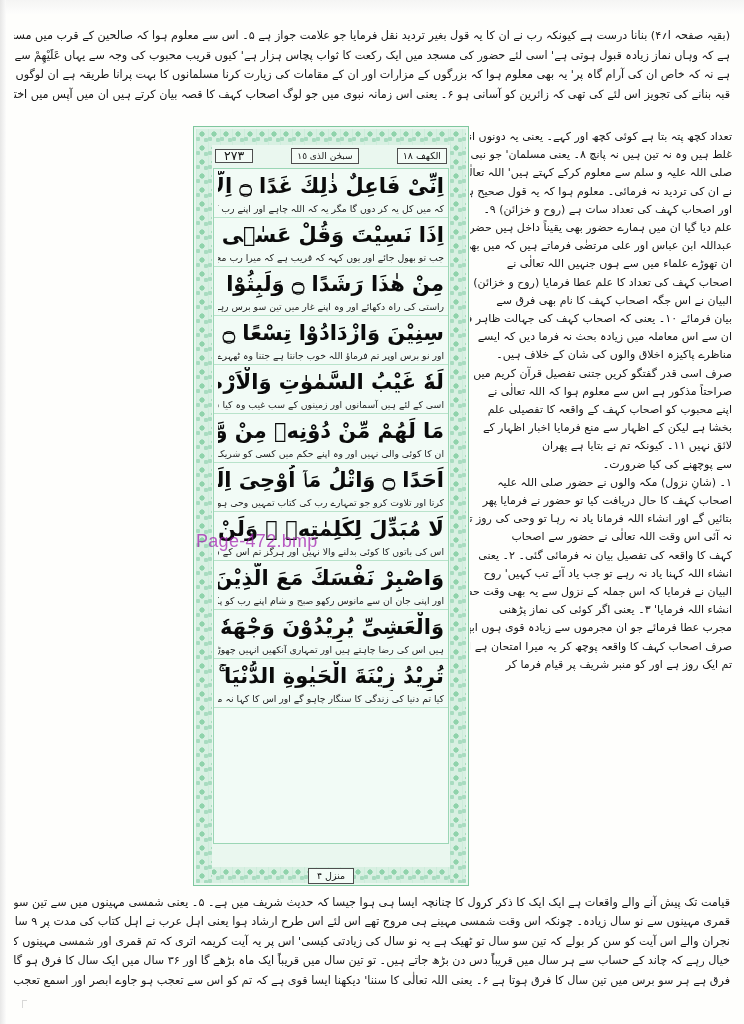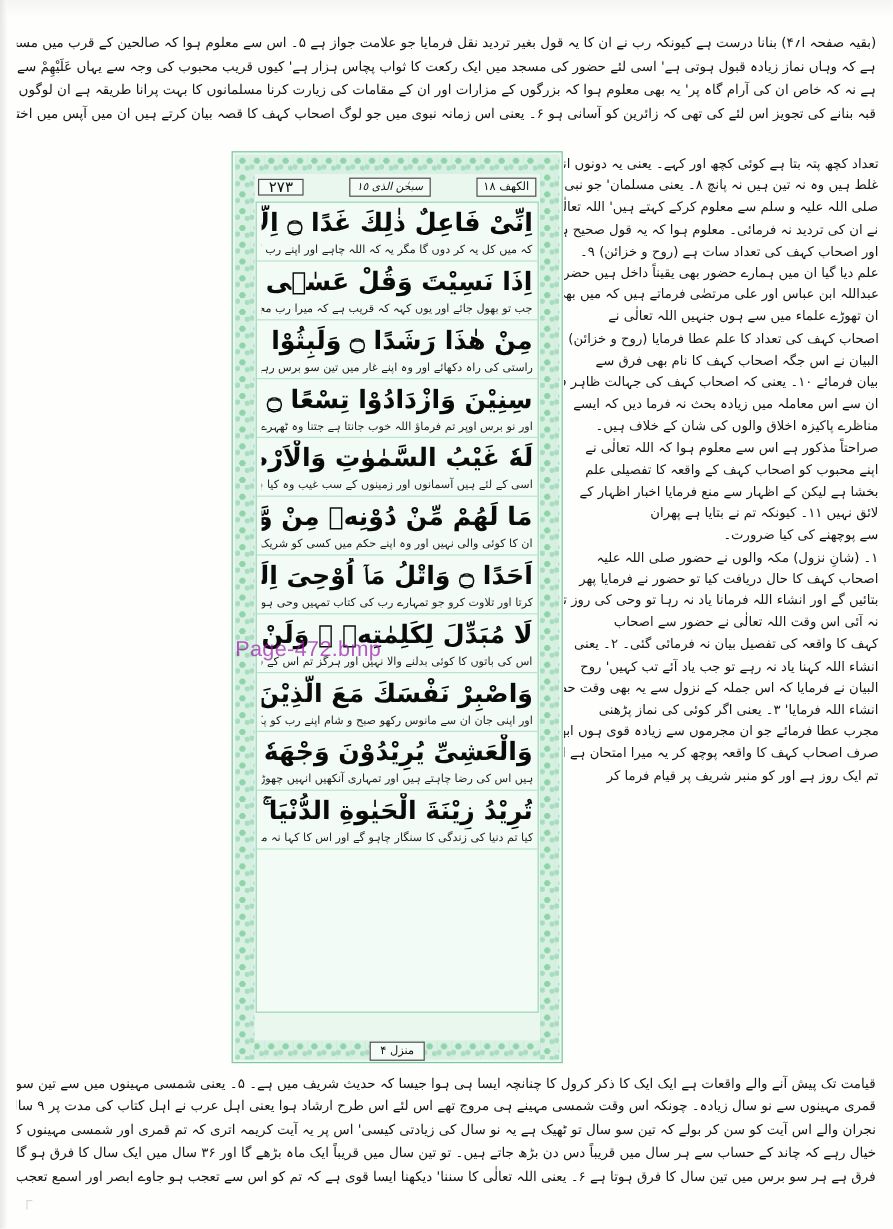--- a/index.html
+++ b/index.html
@@ -140,21 +140,21 @@
     background: #f4fcf7;
     color: #111;
     font-size: 10px;
     line-height: 12px;
     padding: 1px 5px;
     direction: rtl;
     white-space: nowrap;
     font-family: "DejaVu Sans", sans-serif;
   }
   .hdr-page { font-size: 12.5px; letter-spacing: 1px; padding: 0px 8px; }
-  .hdr-juz  { font-size: 9px; font-style: italic; }
+  .hdr-juz  { font-size: 9px; }
   .hdr-surah{ font-size: 9.5px; }
 
   
   .frame-footer {
     position: absolute;
     left: 19px; right: 19px; bottom: 19px;
     height: 20px;
     display: flex;
     align-items: center;
     justify-content: center;
@@ -315,20 +315,21 @@
     <span class="uline">نے ان کی تردید نہ فرمائی۔ معلوم ہوا کہ یہ قول صحیح ہے</span>
     <span class="uline">اور اصحاب کہف کی تعداد سات ہے (روح و خزائن) ۹۔</span>
     <span class="uline">علم دیا گیا ان میں ہمارے حضور بھی یقیناً داخل ہیں حضرت</span>
     <span class="uline">عبداللہ ابن عباس اور علی مرتضٰی فرماتے ہیں کہ میں بھی</span>
     <span class="uline">ان تھوڑے علماء میں سے ہوں جنہیں اللہ تعالٰی نے</span>
     <span class="uline">اصحاب کہف کی تعداد کا علم عطا فرمایا (روح و خزائن) روح</span>
     <span class="uline">البیان نے اس جگہ اصحاب کہف کا نام بھی فرق سے</span>
     <span class="uline">بیان فرمائے ۱۰۔ یعنی کہ اصحاب کہف کی جہالت ظاہر فرمانے کے لئے</span>
     <span class="uline">ان سے اس معاملہ میں زیادہ بحث نہ فرما دیں کہ ایسے</span>
     <span class="uline">مناظرے پاکیزہ اخلاق والوں کی شان کے خلاف ہیں۔</span>
+    <span class="uline">صرف اسی قدر گفتگو کریں جتنی تفصیل قرآن کریم میں</span>
     <span class="uline">صراحتاً مذکور ہے اس سے معلوم ہوا کہ اللہ تعالٰی نے</span>
     <span class="uline">اپنے محبوب کو اصحاب کہف کے واقعہ کا تفصیلی علم</span>
     <span class="uline">بخشا ہے لیکن کے اظہار سے منع فرمایا اخبار اظہار کے</span>
     <span class="uline">لائق نہیں ۱۱۔ کیونکہ تم نے بتایا ہے پھران</span>
     <span class="uline">سے پوچھنے کی کیا ضرورت۔</span>
     <span class="uline">۱۔ (شانِ نزول) مکہ والوں نے حضور صلی اللہ علیہ</span>
     <span class="uline">اصحاب کہف کا حال دریافت کیا تو حضور نے فرمایا پھر</span>
     <span class="uline">بتائیں گے اور انشاء اللہ فرمانا یاد نہ رہا تو وحی کی روز تک</span>
     <span class="uline">نہ آئی اس وقت اللہ تعالٰی نے حضور سے اصحاب</span>
     <span class="uline">کہف کا واقعہ کی تفصیل بیان نہ فرمائی گئی۔ ۲۔ یعنی</span>

